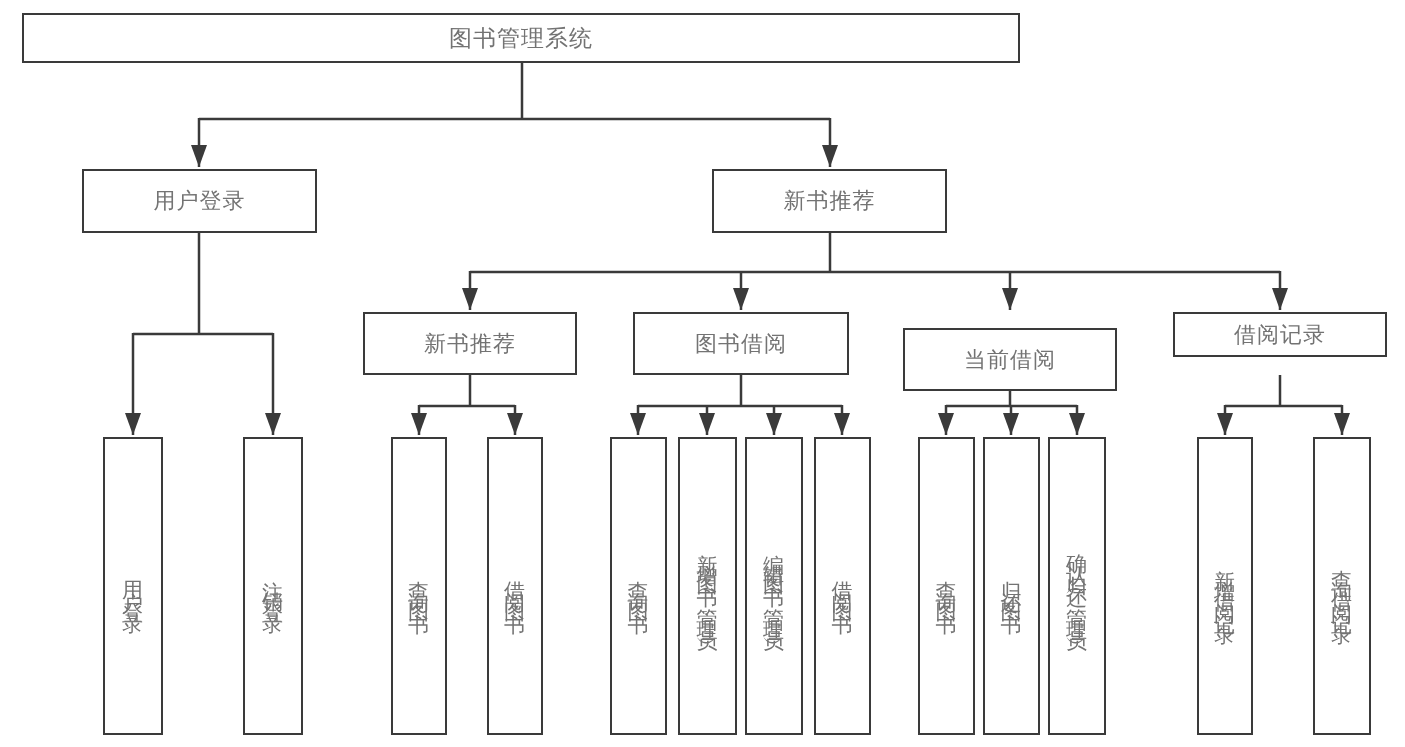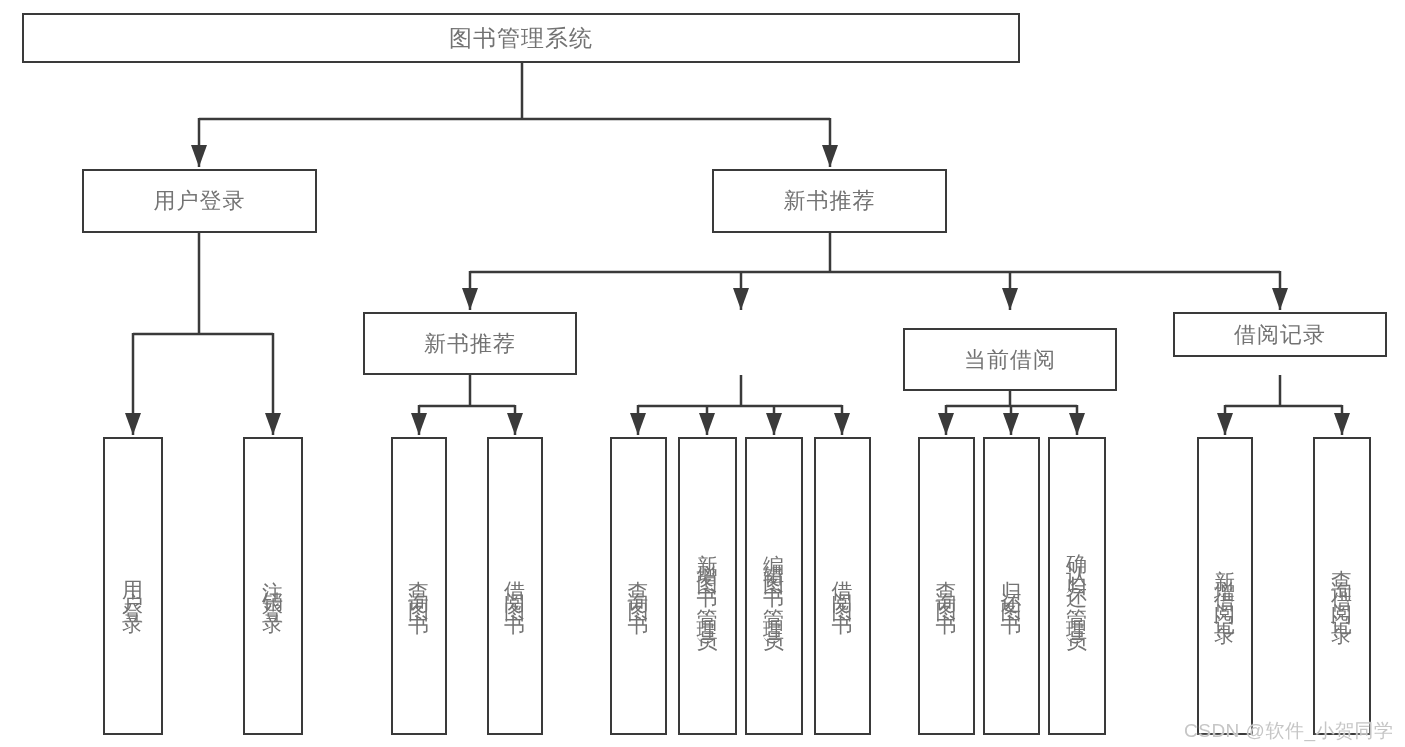--- a/index.html
+++ b/index.html
@@ -106,20 +106,21 @@
       </g>
     </g>
   </svg>
 
   <div class="node root" style="left:22px; top:13px; width:998px; height:50px;">图书管理系统</div>
 
   <div class="node" style="left:82px; top:169px; width:235px; height:64px;">用户登录</div>
   <div class="node" style="left:712px; top:169px; width:235px; height:64px;">新书推荐</div>
 
   <div class="node" style="left:363px; top:312px; width:214px; height:63px;">新书推荐</div>
+  <div class="node" style="left:633px; top:312px; width:216px; height:63px;">图书借阅</div>
   <div class="node" style="left:903px; top:328px; width:214px; height:63px;">当前借阅</div>
   <div class="node" style="left:1173px; top:312px; width:214px; height:45px;">借阅记录</div>
 
   <div class="node leaf" style="left:103px; top:437px; width:60px; height:298px;">
     <span class="vtext">用户登录</span>
   </div>
   <div class="node leaf" style="left:243px; top:437px; width:60px; height:298px;">
     <span class="vtext">注销登录</span>
   </div>
 
@@ -153,15 +154,14 @@
     <span class="vtext">确认归还（管理员）</span>
   </div>
 
   <div class="node leaf" style="left:1197px; top:437px; width:56px; height:298px;">
     <span class="vtext">新增借阅记录</span>
   </div>
   <div class="node leaf" style="left:1313px; top:437px; width:58px; height:298px;">
     <span class="vtext">查询借阅记录</span>
   </div>
 
-  <div class="watermark">CSDN @软件_小贺同学</div>
 
 </div>
 
 </body></html>

